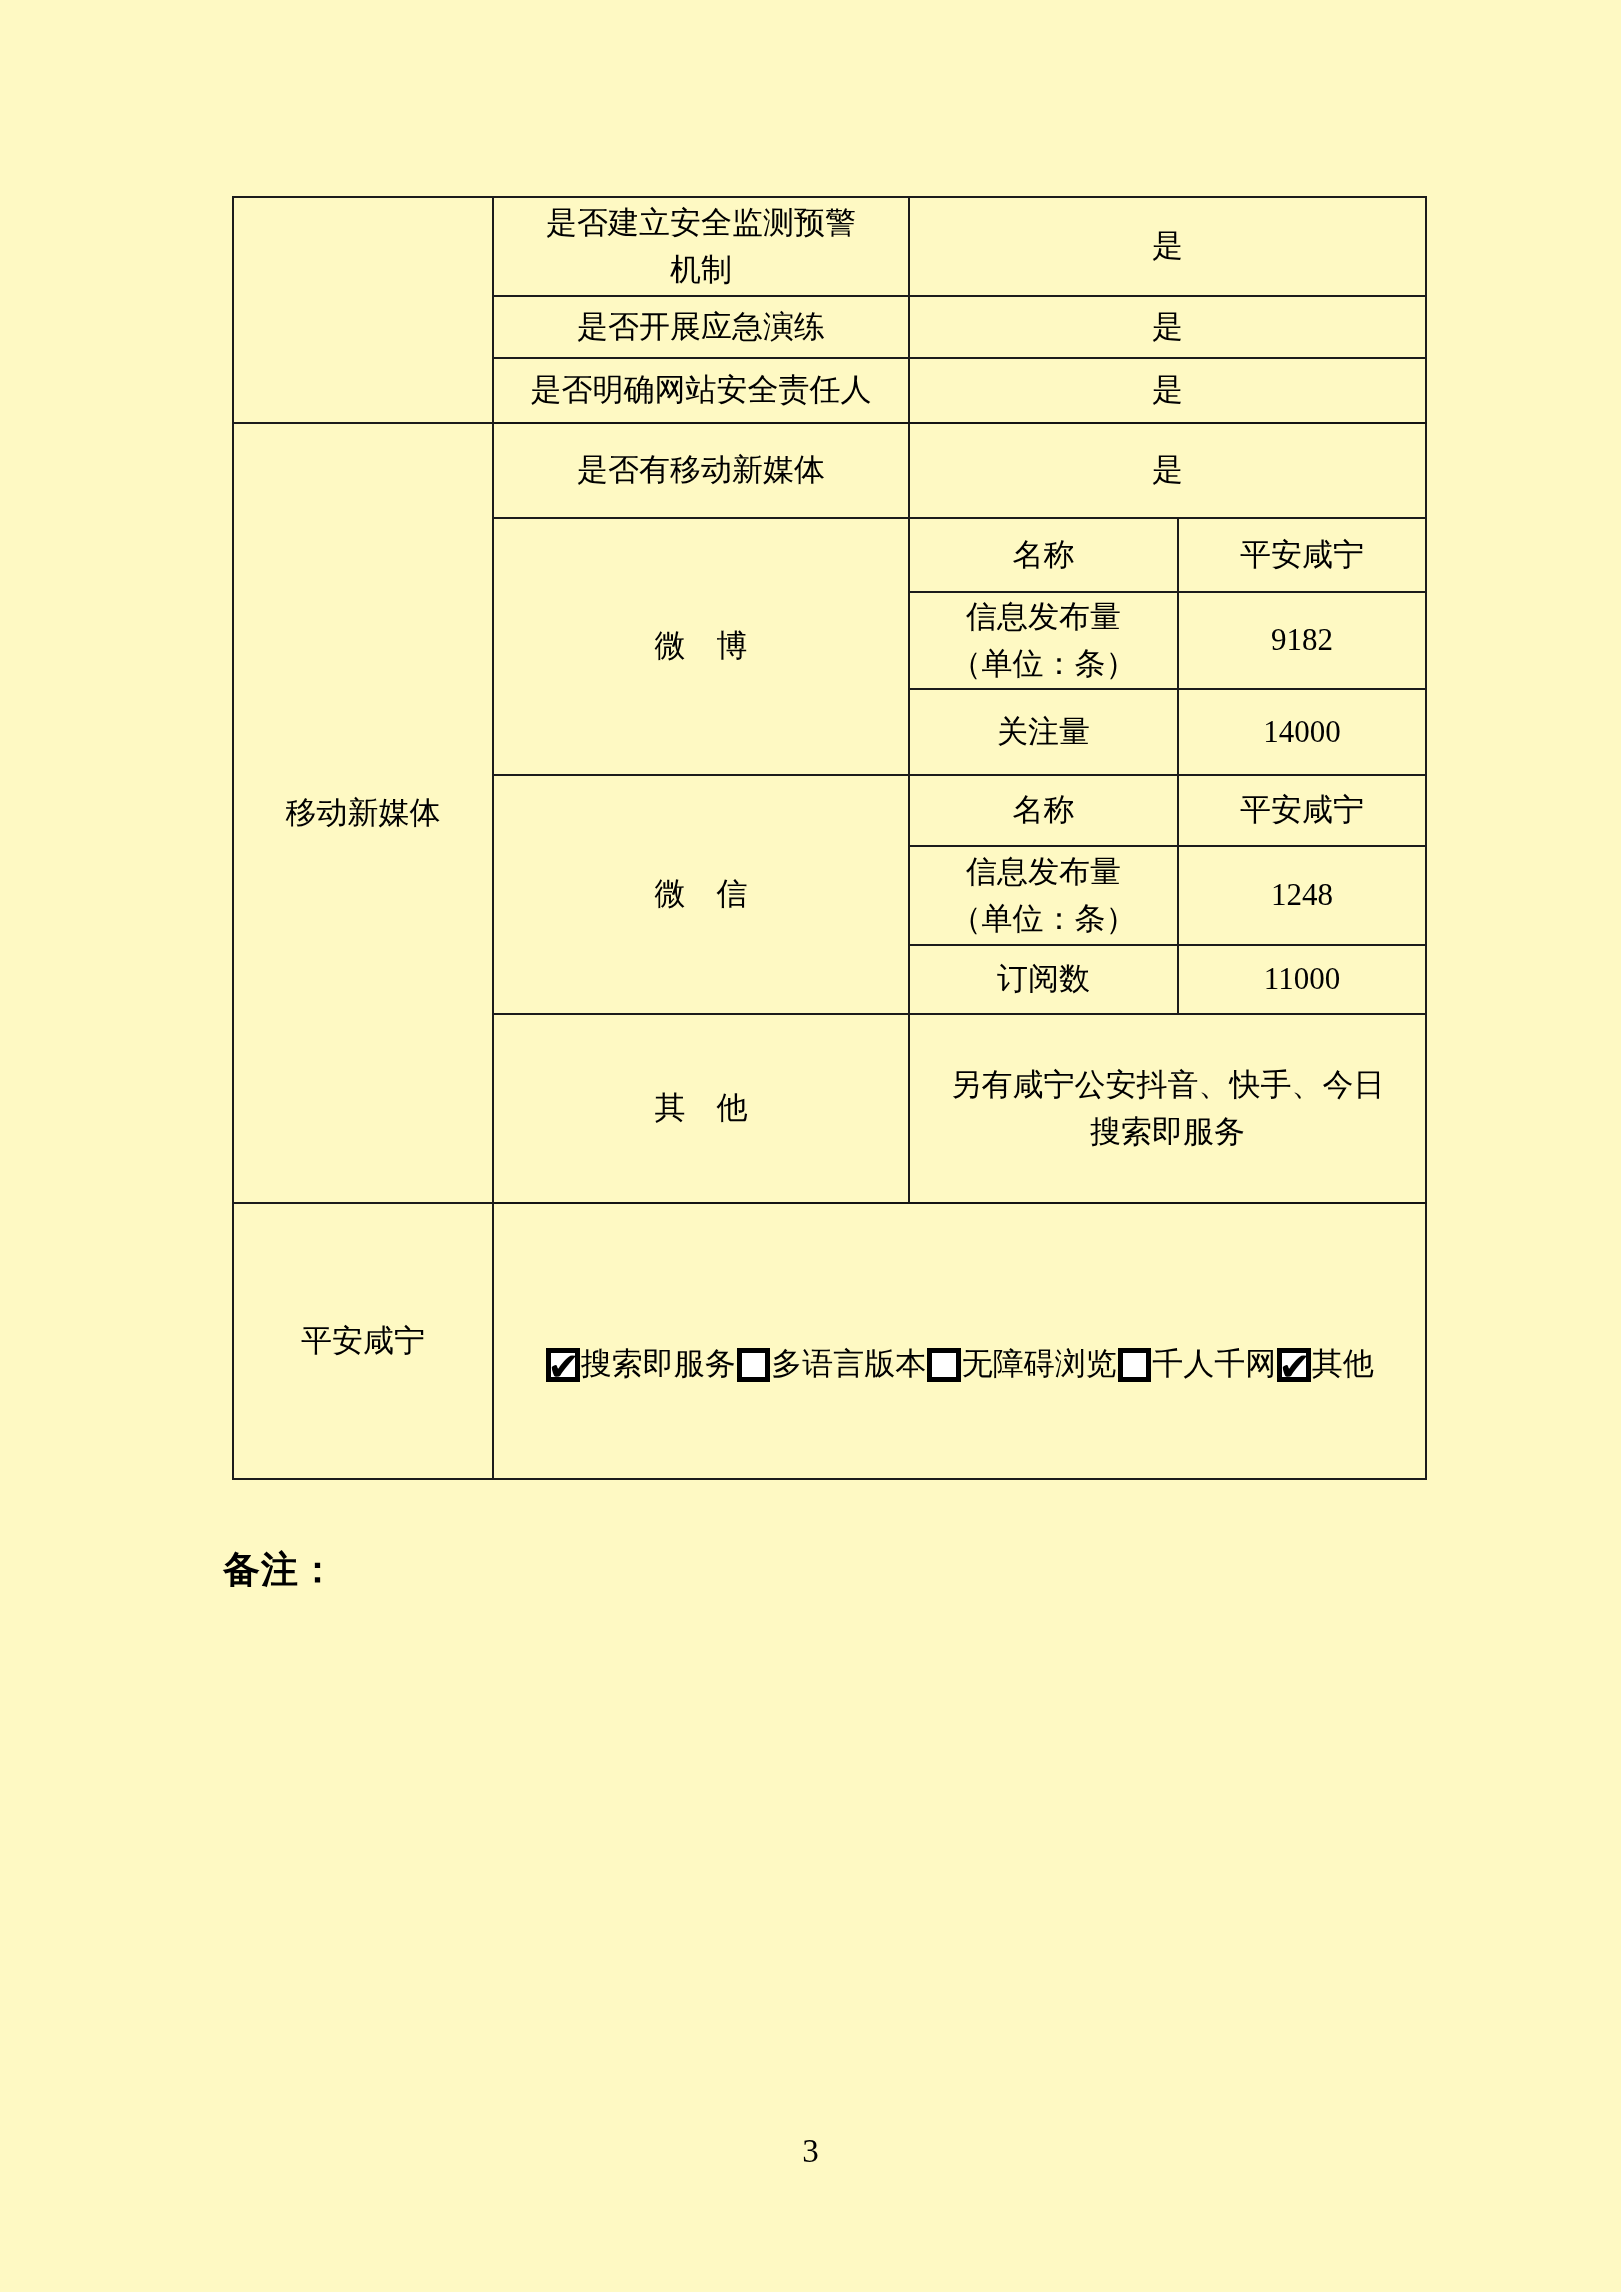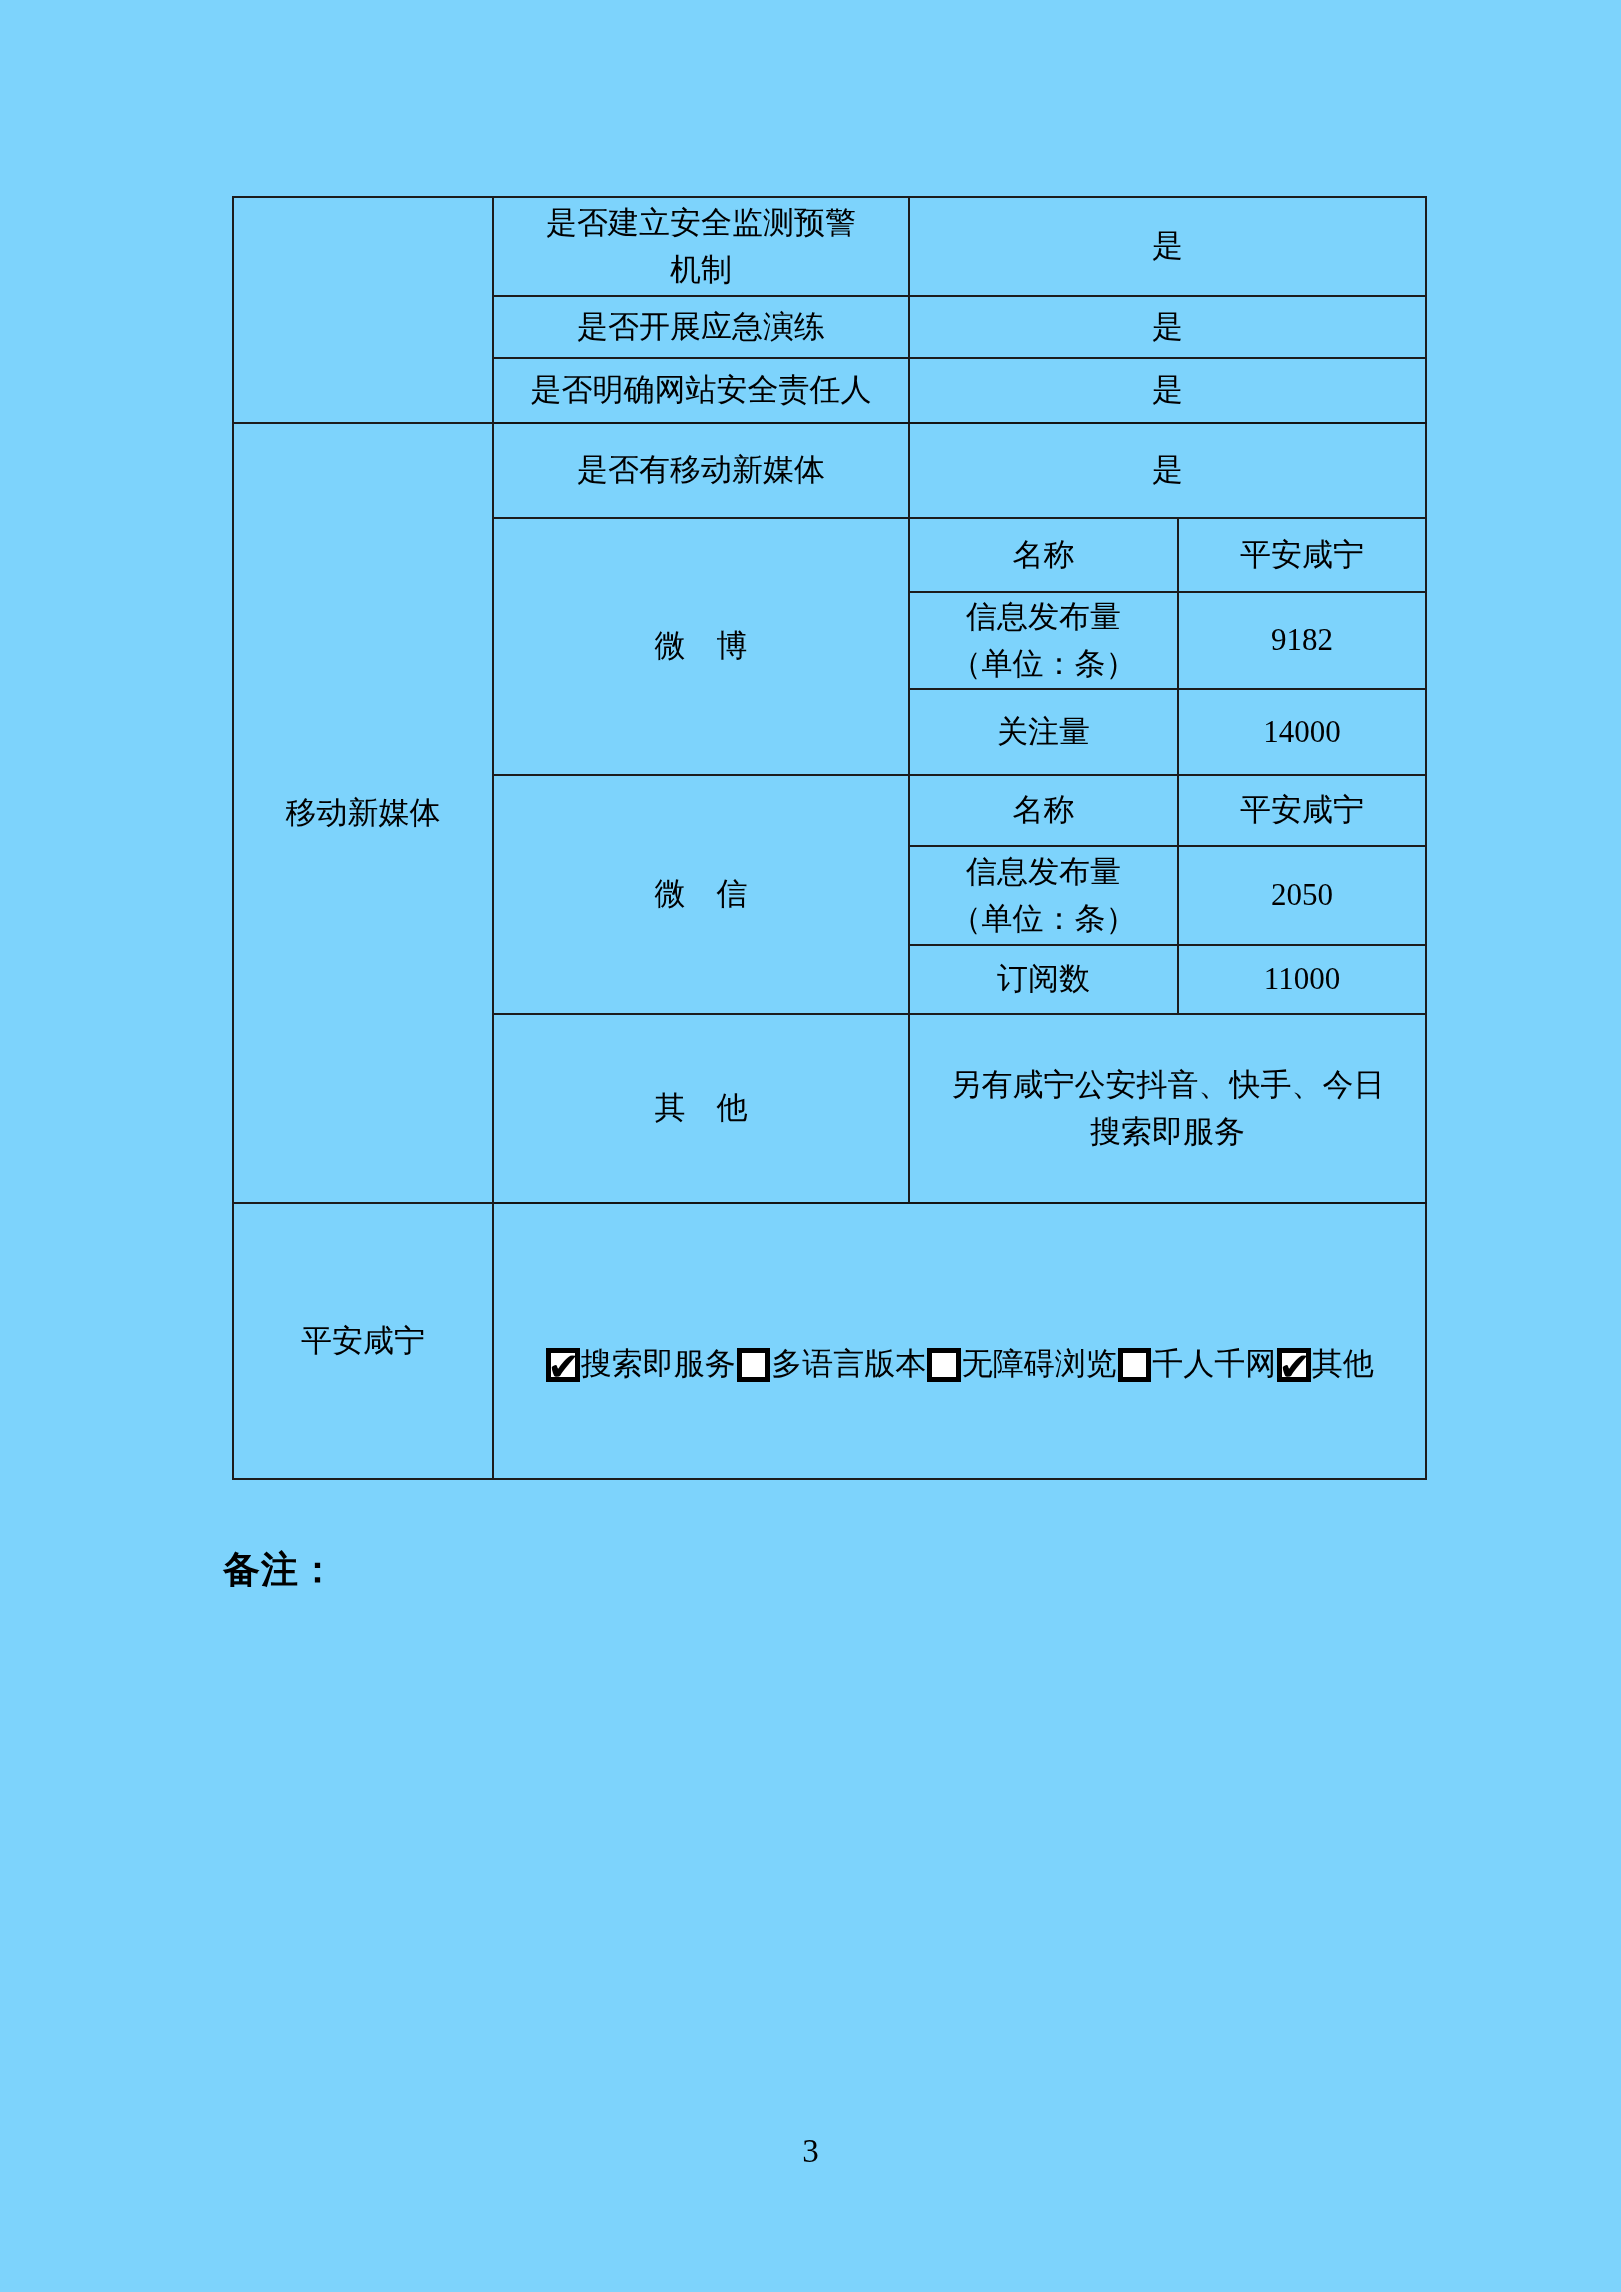--- a/index.html
+++ b/index.html
@@ -6,21 +6,21 @@
     margin: 0;
     padding: 0;
     background: #ffffff;
     color: #000000;
     font-family: "Liberation Serif", "DejaVu Serif", serif;
   }
   .page {
     position: relative;
     width: 1621px;
     height: 2293px;
-    background: #7dd3fc;
+    background: #fef9c3;
     overflow: hidden;
   }
   table.report {
     position: absolute;
     left: 232px;
     top: 196px;
     border-collapse: collapse;
     table-layout: fixed;
     width: 1192px;
     border: 2.9px solid #141414;
@@ -142,21 +142,21 @@
     </tr>
 
     <tr class="r8">
       <td rowspan="3">微　信</td>
       <td>名称</td>
       <td>平安咸宁</td>
     </tr>
     <tr class="r9">
       <td>信息发布量
 （单位：条）</td>
-      <td>2050</td>
+      <td>1248</td>
     </tr>
     <tr class="r10">
       <td>订阅数</td>
       <td>11000</td>
     </tr>
 
     <tr class="r11 sec-end">
       <td>其　他</td>
       <td colspan="2">另有咸宁公安抖音、快手、今日
 搜索即服务</td>

